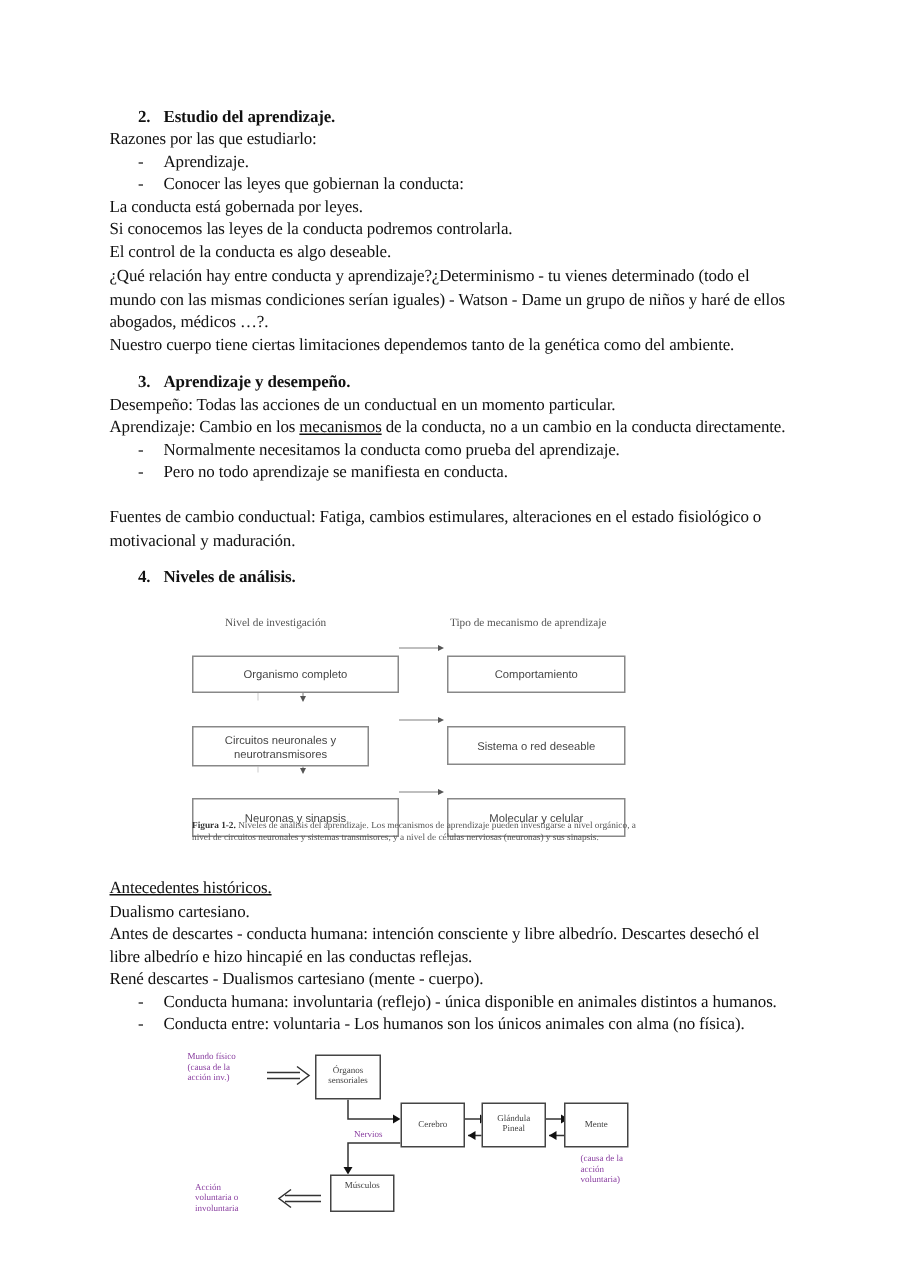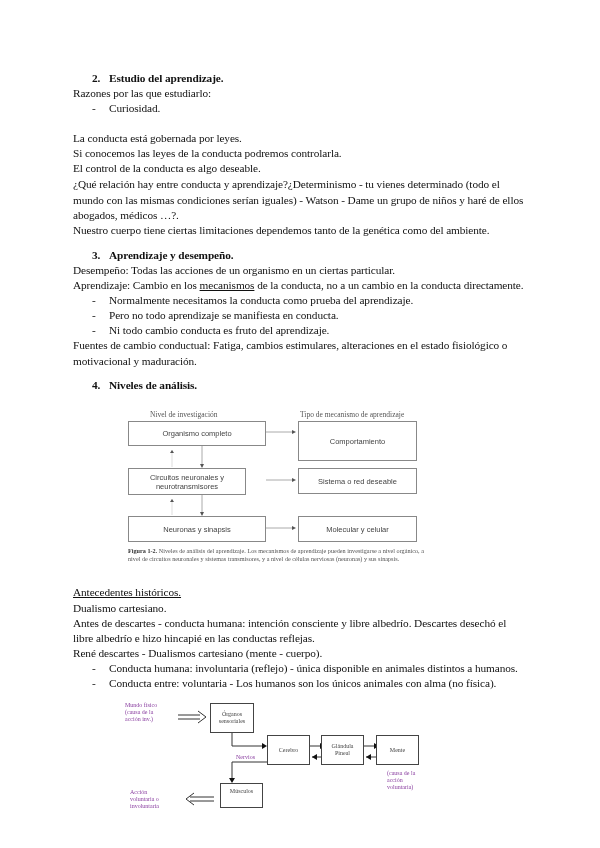--- a/index.html
+++ b/index.html
@@ -8,50 +8,50 @@
   .page { position: absolute; left: 0; top: 0; width: 600px; height: 848px; }
   .line { position: absolute; left: 73px; font-size: 11.3px; line-height: 15px; white-space: nowrap; letter-spacing: -0.1px; }
   .h { font-weight: bold; left: 92px; }
   .h .num { display: inline-block; width: 17px; }
   .bullet { left: 92px; }
   .bullet .dash { display: inline-block; width: 17px; }
   .u { text-decoration: underline; text-align: right; }
   
   .d1 { position: absolute; left: 120px; top: 405px; width: 320px; height: 170px; }
   .d1 .hdr { position: absolute; font-family: Liberation Serif, serif; font-size: 7.5px; color: #555; white-space: nowrap; }
-  .d1 .box { position: absolute; border: 1px solid #888; background: #fff; font-family: "Liberation Sans", "DejaVu Sans", sans-serif; font-size: 7.5px; color: #444; display: flex; align-items: center; justify-content: center; text-align: center; line-height: 9px; box-sizing: border-box; }
+  .d1 .box { position: absolute; border: 1px solid #888; background: #fff; font-family: "Liberation Sans", "DejaVu Sans", sans-serif; font-size: 7.5px; color: #444; display: flex; align-items: center; justify-content: center; text-align: center; line-height: 9px; box-sizing: border-box; margin-top: 16px; }
   .d1 .caption { position: absolute; left: 8px; top: 142px; width: 300px; font-size: 6.2px; line-height: 8px; color: #555; white-space: normal; }
   .d1 .caption b { color: #333; }
   
   .d2 { position: absolute; left: 110px; top: 695px; width: 320px; height: 125px; }
   .d2 .box { position: absolute; border: 1px solid #444; background: #fff; font-size: 6px; color: #444; display: flex; align-items: center; justify-content: center; text-align: center; line-height: 7px; box-sizing: border-box; }
   .d2 .purple { position: absolute; color: #8a3fa0; font-size: 6px; line-height: 7px; white-space: nowrap; }
 </style>
 </head>
 <body>
 
 <div class="page">
 
   <div class="line h" style="top:71px"><span class="num">2.</span><span>Estudio del aprendizaje.</span></div>
   <div class="line" style="top:86px">Razones por las que estudiarlo:</div>
-  <div class="line bullet" style="top:101px"><span class="dash">-</span><span>Curiosidad.</span></div>
+  <div class="line bullet" style="top:101px"><span class="dash">-</span><span>Aprendizaje.</span></div>
+  <div class="line bullet" style="top:116px"><span class="dash">-</span><span>Conocer las leyes que gobiernan la conducta:</span></div>
   <div class="line" style="top:146px">Si conocemos las leyes de la conducta podremos controlarla.</div>
   <div class="line" style="top:131px">La conducta está gobernada por leyes.</div>
   <div class="line" style="top:161px">El control de la conducta es algo deseable.</div>
   <div class="line" style="top:177px">¿Qué relación hay entre conducta y aprendizaje?¿Determinismo - tu vienes determinado (todo el</div>
   <div class="line" style="top:193px">mundo con las mismas condiciones serían iguales) - Watson - Dame un grupo de niños y haré de ellos</div>
   <div class="line" style="top:208px">abogados, médicos …?.</div>
   <div class="line" style="top:223px">Nuestro cuerpo tiene ciertas limitaciones dependemos tanto de la genética como del ambiente.</div>
 
   <div class="line h" style="top:248px"><span class="num">3.</span><span>Aprendizaje y desempeño.</span></div>
-  <div class="line" style="top:263px">Desempeño: Todas las acciones de un organismo en un ciertas particular.</div>
+  <div class="line" style="top:263px">Desempeño: Todas las acciones de un conductual en un momento particular.</div>
   <div class="line" style="top:278px"><span>Aprendizaje: Cambio en los </span><span class="u">mecanismos</span><span> de la conducta, no a un cambio en la conducta directamente.</span></div>
   <div class="line bullet" style="top:293px"><span class="dash">-</span><span>Normalmente necesitamos la conducta como prueba del aprendizaje.</span></div>
   <div class="line bullet" style="top:308px"><span class="dash">-</span><span>Pero no todo aprendizaje se manifiesta en conducta.</span></div>
-  <div class="line bullet" style="top:323px"><span class="dash">-</span><span>Ni todo cambio conducta es fruto del aprendizaje.</span></div>
   <div class="line" style="top:338px">Fuentes de cambio conductual: Fatiga, cambios estimulares, alteraciones en el estado fisiológico o</div>
   <div class="line" style="top:354px">motivacional y maduración.</div>
 
   <div class="line h" style="top:378px"><span class="num">4.</span><span>Niveles de análisis.</span></div>
 
   <div class="d1">
     <div class="hdr" style="left:30px; top:5px">Nivel de investigación</div>
     <div class="hdr" style="left:180px; top:5px">Tipo de mecanismo de aprendizaje</div>
 
     <svg width="320" height="145" style="position:absolute;left:0;top:0">
@@ -72,21 +72,21 @@
         <polygon points="80,107 84,107 82,111"></polygon>
         <polygon points="50,48 54,48 52,45"></polygon>
         <polygon points="50,97 54,97 52,94"></polygon>
       </g>
     </svg>
 
     <div class="box" style="left:8px; top:16px; width:138px; height:25px">Organismo completo</div>
     <div class="box" style="left:8px; top:63px; width:118px; height:27px; padding:0 20px">Circuitos neuronales y neurotransmisores</div>
     <div class="box" style="left:8px; top:111px; width:138px; height:26px">Neuronas y sinapsis</div>
 
-    <div class="box" style="left:178px; top:16px; width:119px; height:40px">Comportamiento</div>
+    <div class="box" style="left:178px; top:16px; width:119px; height:25px">Comportamiento</div>
     <div class="box" style="left:178px; top:63px; width:119px; height:26px">Sistema o red deseable</div>
     <div class="box" style="left:178px; top:111px; width:119px; height:26px">Molecular y celular</div>
 
     <div class="caption"><b>Figura 1-2.</b> <span>Niveles de análisis del aprendizaje. Los mecanismos de aprendizaje pueden investigarse a nivel orgánico, a nivel de circuitos neuronales y sistemas transmisores, y a nivel de células nerviosas (neuronas) y sus sinapsis.</span></div>
   </div>
 
   <div class="line u" style="top:585px">Antecedentes históricos.</div>
   <div class="line" style="top:601px">Dualismo cartesiano.</div>
   <div class="line" style="top:616px">Antes de descartes - conducta humana: intención consciente y libre albedrío. Descartes desechó el</div>
   <div class="line" style="top:631px">libre albedrío e hizo hincapié en las conductas reflejas.</div>

